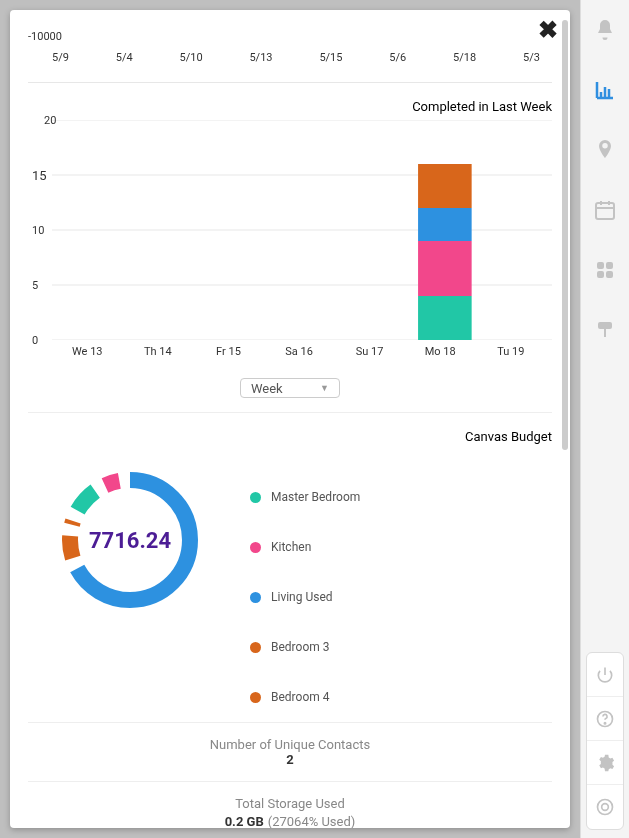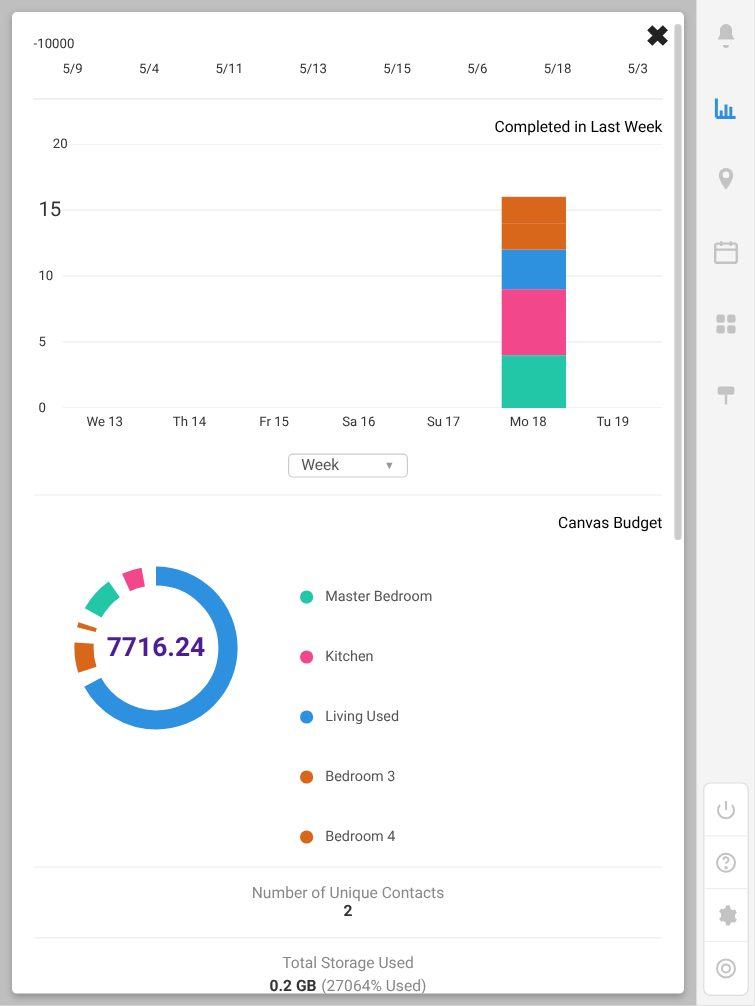--- a/index.html
+++ b/index.html
@@ -182,21 +182,21 @@
   <div class="modal">
     <div class="modal-scroll"></div>
     <span class="close-x">✖</span>
     <div class="modal-inner">
 
       <div>
         <div class="small-axis">-10000</div>
         <div class="small-axis-row" id="top-xticks">
             <span>5/9</span>
             <span>5/4</span>
-            <span>5/11</span>
+            <span>5/10</span>
             <span>5/13</span>
             <span>5/15</span>
             <span>5/6</span>
             <span>5/18</span>
             <span>5/3</span>
           </div>
       </div>
 
       <div class="section-title">Completed in Last Week</div>
       <div class="bar-chart-wrap">
@@ -209,21 +209,21 @@
             <rect x="366.0714285714286" width="53.57142857142857" y="176" height="44" fill="#21c7a6"></rect>
             <rect x="366.0714285714286" width="53.57142857142857" y="121" height="55" fill="#f2478b"></rect>
             <rect x="366.0714285714286" width="53.57142857142857" y="88" height="33" fill="#2d91e0"></rect>
             <rect x="366.0714285714286" width="53.57142857142857" y="66" height="22" fill="#d8661b"></rect>
             <rect x="366.0714285714286" width="53.57142857142857" y="44" height="22" fill="#d8661b"></rect>
           </svg>
         <div id="bar-yticks">
             <div style="position: absolute; left: 4px; font-size: 11px; color: rgb(51, 51, 51); transform: translateY(-50%); top: 220px;">0</div>
             <div style="position: absolute; left: 4px; font-size: 11px; color: rgb(51, 51, 51); transform: translateY(-50%); top: 165px;">5</div>
             <div style="position: absolute; left: 4px; font-size: 11px; color: rgb(51, 51, 51); transform: translateY(-50%); top: 110px;">10</div>
-            <div style="position: absolute; left: 4px; font-size: 17px; color: rgb(51, 51, 51); transform: translateY(-50%); top: 55px;">15</div>
+            <div style="position: absolute; left: 4px; font-size: 13px; color: rgb(51, 51, 51); transform: translateY(-50%); top: 55px;">15</div>
             <div style="position: absolute; left: 16px; font-size: 11px; color: rgb(51, 51, 51); transform: translateY(-50%); top: 0px;">20</div>
           </div>
         <div class="bar-xaxis" id="bar-xaxis">
             <span>We 13</span>
             <span>Th 14</span>
             <span>Fr 15</span>
             <span>Sa 16</span>
             <span>Su 17</span>
             <span>Mo 18</span>
             <span>Tu 19</span>

